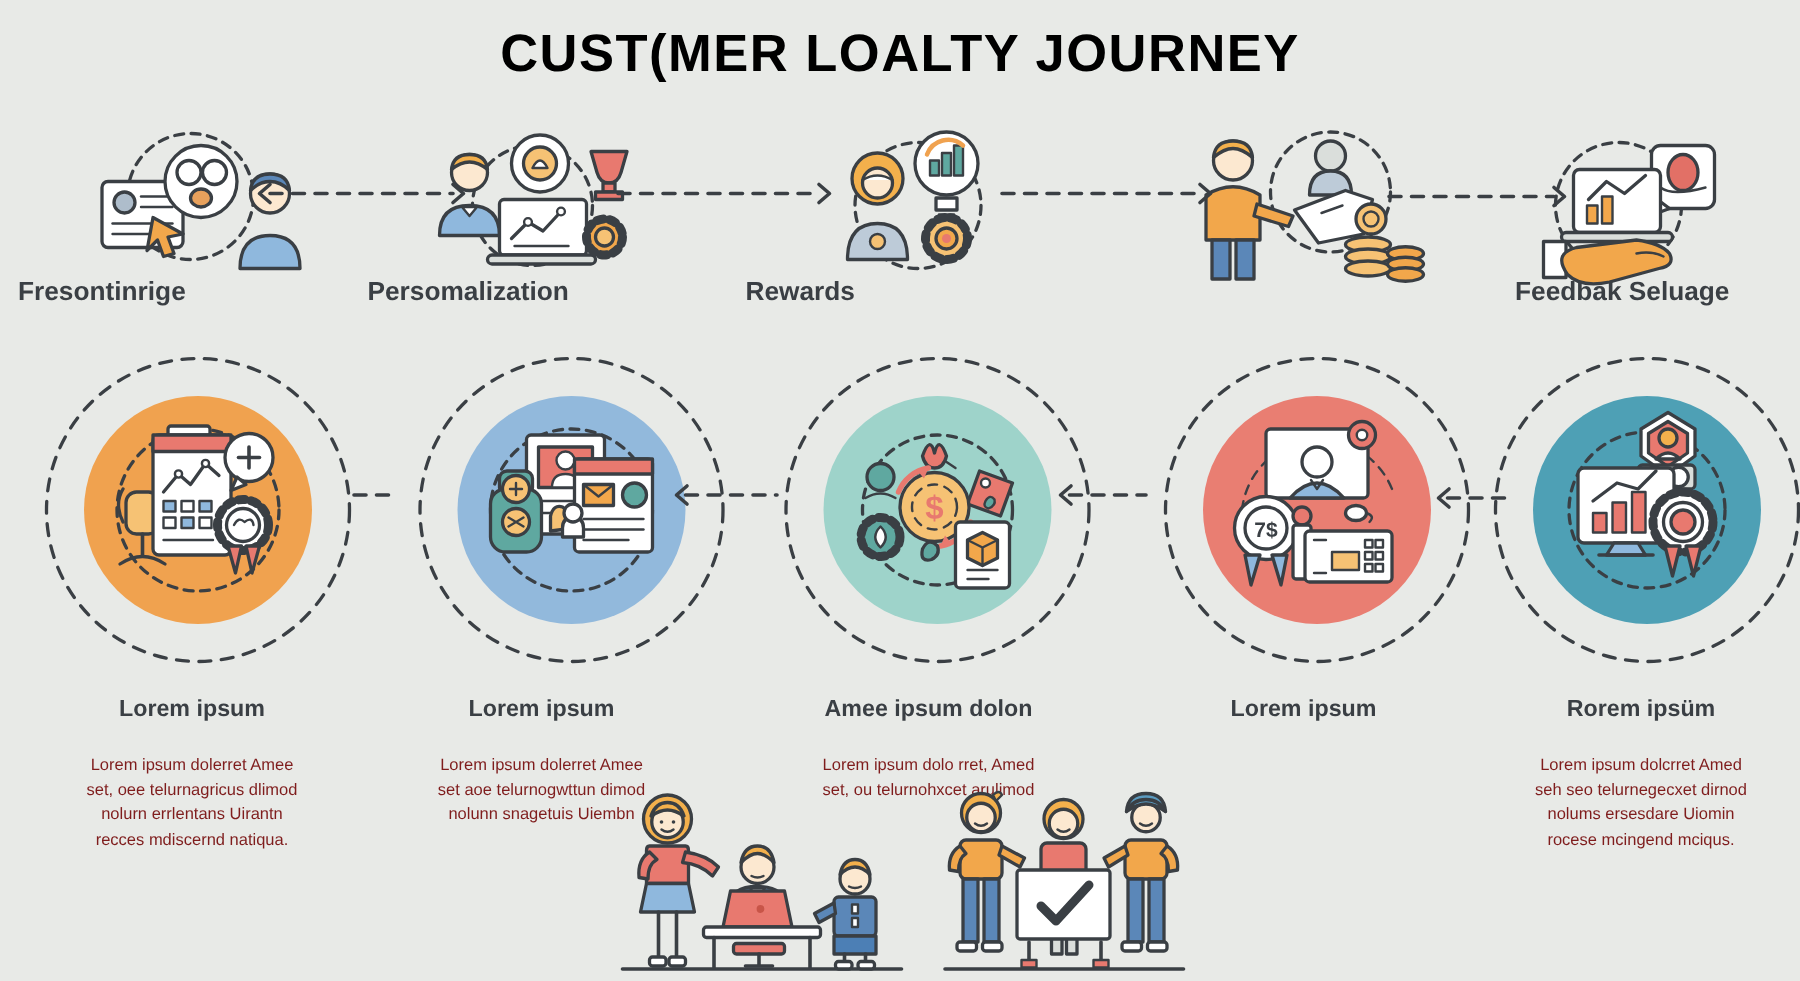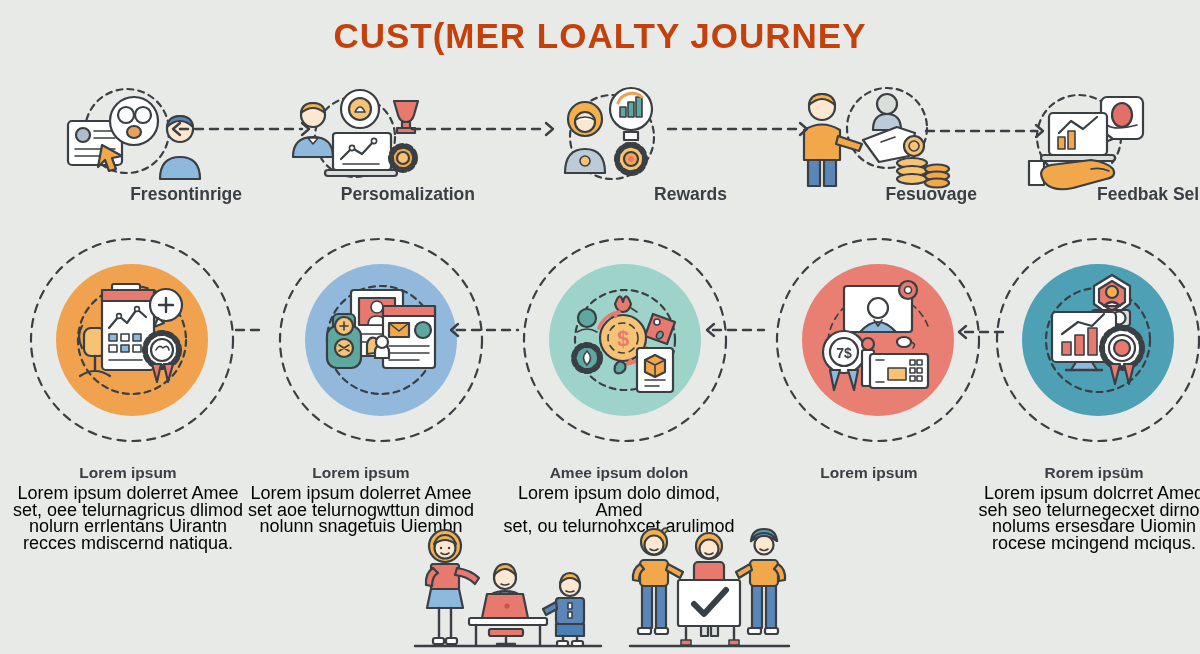--- a/index.html
+++ b/index.html
@@ -1,24 +1,24 @@
 <!DOCTYPE html>
 <html><head>
 <meta charset="utf-8">
 <style>
   html,body{margin:0;padding:0;}
   #canvas{position:relative;width:1200px;height:654px;background:#E8EAE7;overflow:hidden;
           font-family:"Liberation Sans", sans-serif;color:#383E45;}
   .abs{position:absolute;}
   #title{left:0;right:0;top:16px;text-align:center;font-size:35px;font-weight:700;
-         letter-spacing:1px;color:#c2410c;}
-  .stage-label{top:184px;width:230px;text-align:right;font-size:17.5px;font-weight:700;color:#3A3F44;}
+         letter-spacing:1px;color:#000000;}
+  .stage-label{top:184px;width:230px;text-align:left;font-size:17.5px;font-weight:700;color:#3A3F44;}
   .card{top:464px;width:232px;text-align:center;}
-  .card-heading{font-size:15.5px;font-weight:700;color:#3A3F44;margin-bottom:3px;}
-  .card-body{font-size:18px;line-height:16.5px;color:#000000;white-space:pre-line;}
+  .card-heading{font-size:15.5px;font-weight:700;color:#3A3F44;margin-bottom:20px;}
+  .card-body{font-size:11px;line-height:16.5px;color:#7f1d1d;white-space:pre-line;}
   svg{display:block;}
   svg *{stroke-linejoin:round;stroke-linecap:round;}
   .st{stroke:#3A3F44;stroke-width:2.2;fill:none;}
   .ln{stroke:#3A3F44;stroke-width:2.4;fill:none;}
   .fw{fill:#FFFFFF;stroke:#3A3F44;stroke-width:2.2;}
   .fo{fill:#F2A74B;stroke:#3A3F44;stroke-width:2.2;}
   .fol{fill:#F6C274;stroke:#3A3F44;stroke-width:2.2;}
   .fr{fill:#E8796F;stroke:#3A3F44;stroke-width:2.2;}
   .fb{fill:#5B87B8;stroke:#3A3F44;stroke-width:2.2;}
   .fbl{fill:#8FB8DD;stroke:#3A3F44;stroke-width:2.2;}
@@ -168,21 +168,20 @@
   <div class="abs" style="left:924px;top:121px;">
     <svg width="122" height="20" viewBox="0 0 122 20">
       <line x1="2" y1="10" x2="112" y2="10" class="ln dash"></line>
       <polyline points="112,4 119,10 112,16" class="ln"></polyline>
     </svg>
   </div>
 
   <div class="abs stage-label" style="left:12px;">Fresontinrige</div>
   <div class="abs stage-label" style="left:497px;">Rewards</div>
   <div class="abs stage-label" style="left:245px;">Persomalization</div>
-  <div class="abs stage-label" style="left:747px;">Fesuovage</div>
   <div class="abs stage-label" style="left:1010px;">Feedbak Seluage</div>
 
   <div class="abs" style="left:22px;top:230px;">
     <svg width="220" height="220" viewBox="0 0 220 220">
       <circle cx="110" cy="110" r="101" class="st dash" stroke-width="2.6"></circle>
       <circle cx="110" cy="110" r="76" fill="#F0A24F"></circle>
       <circle cx="110" cy="110" r="54" class="st dash2" stroke-width="2"></circle>
       <rect x="62" y="98" width="22" height="28" rx="7" class="fol"></rect>
       <path d="M60 96 q-6 10 0 22" class="st"></path>
       <line x1="73" y1="126" x2="73" y2="140" class="ln"></line>
@@ -366,21 +365,21 @@
 recces mdiscernd natiqua.</div>
   </div>
   <div class="abs card" style="left:245px;">
     <div class="card-heading">Lorem ipsum</div>
     <div class="card-body">Lorem ipsum dolerret Amee
 set aoe telurnogwttun dimod
 nolunn snagetuis Uiembn</div>
   </div>
   <div class="abs card" style="left:503px;">
     <div class="card-heading">Amee ipsum dolon</div>
-    <div class="card-body">Lorem ipsum dolo dimod, Amed
+    <div class="card-body">Lorem ipsum dolo rret, Amed
 set, ou telurnohxcet arulimod</div>
   </div>
   <div class="abs card" style="left:753px;">
     <div class="card-heading">Lorem ipsum</div>
   </div>
   <div class="abs card" style="left:978px;">
     <div class="card-heading">Rorem ipsüm</div>
     <div class="card-body">Lorem ipsum dolcrret Amed
 seh seo telurnegecxet dirnod
 nolums ersesdare Uiomin

